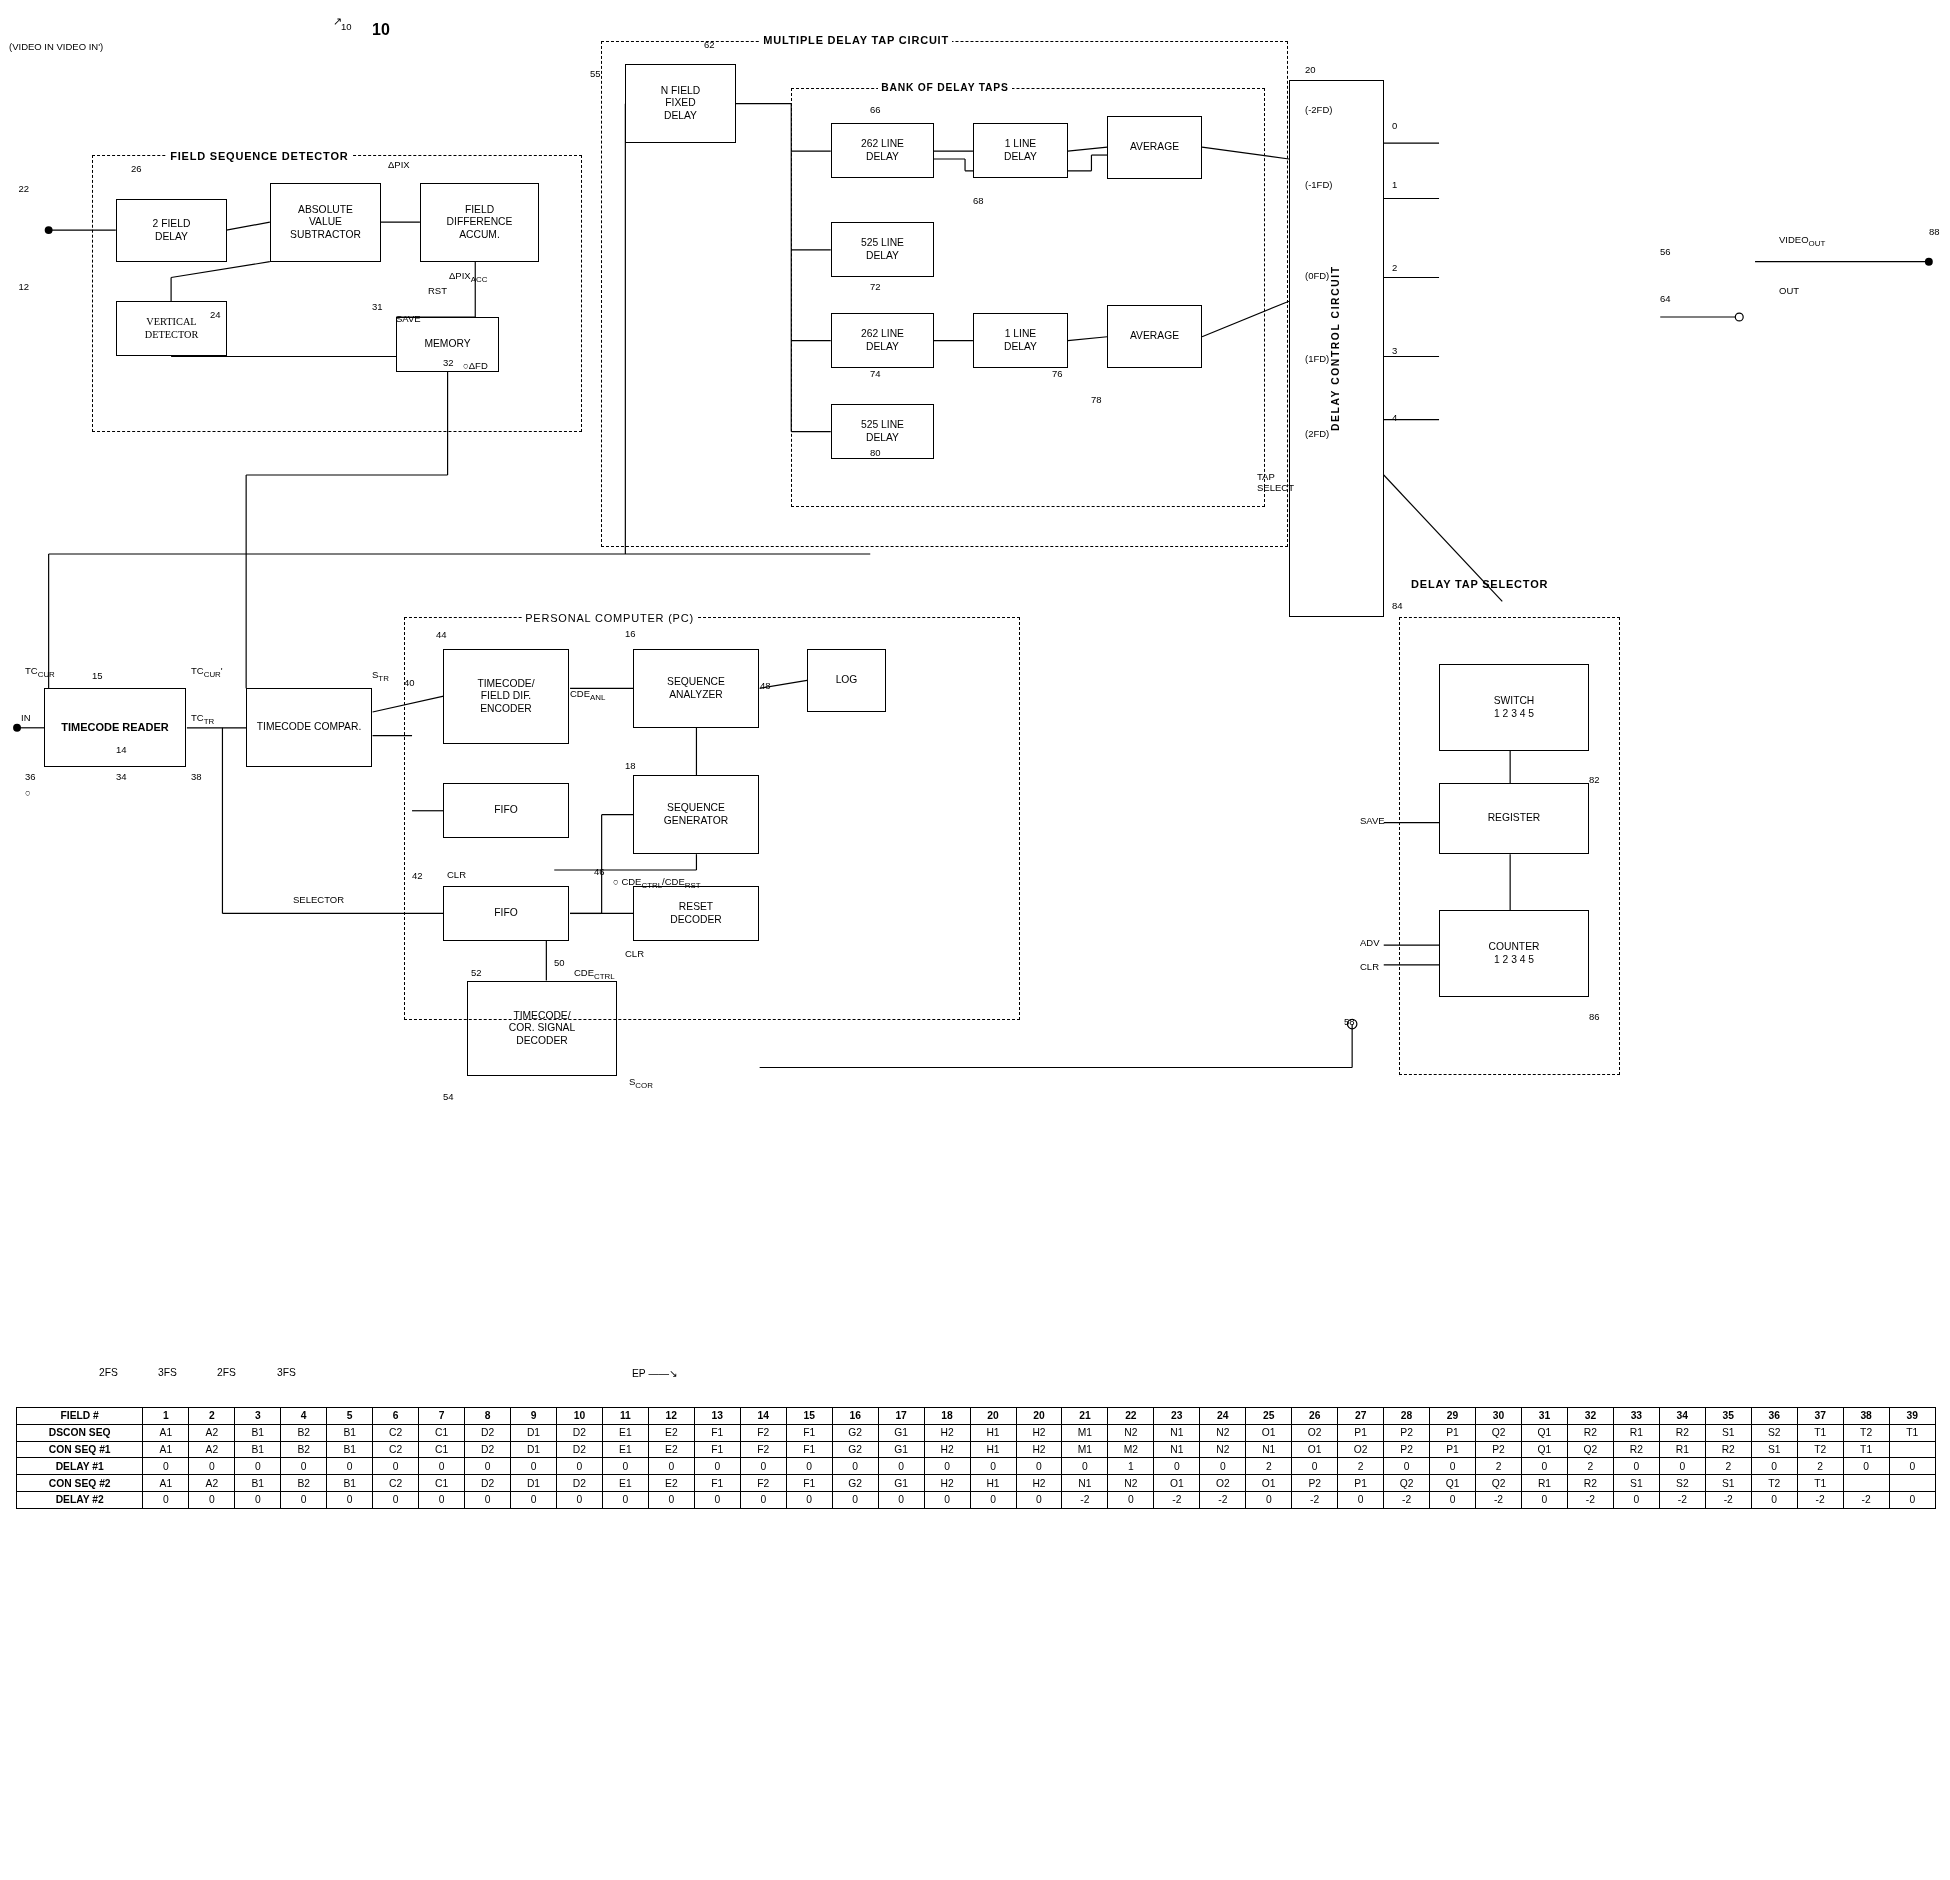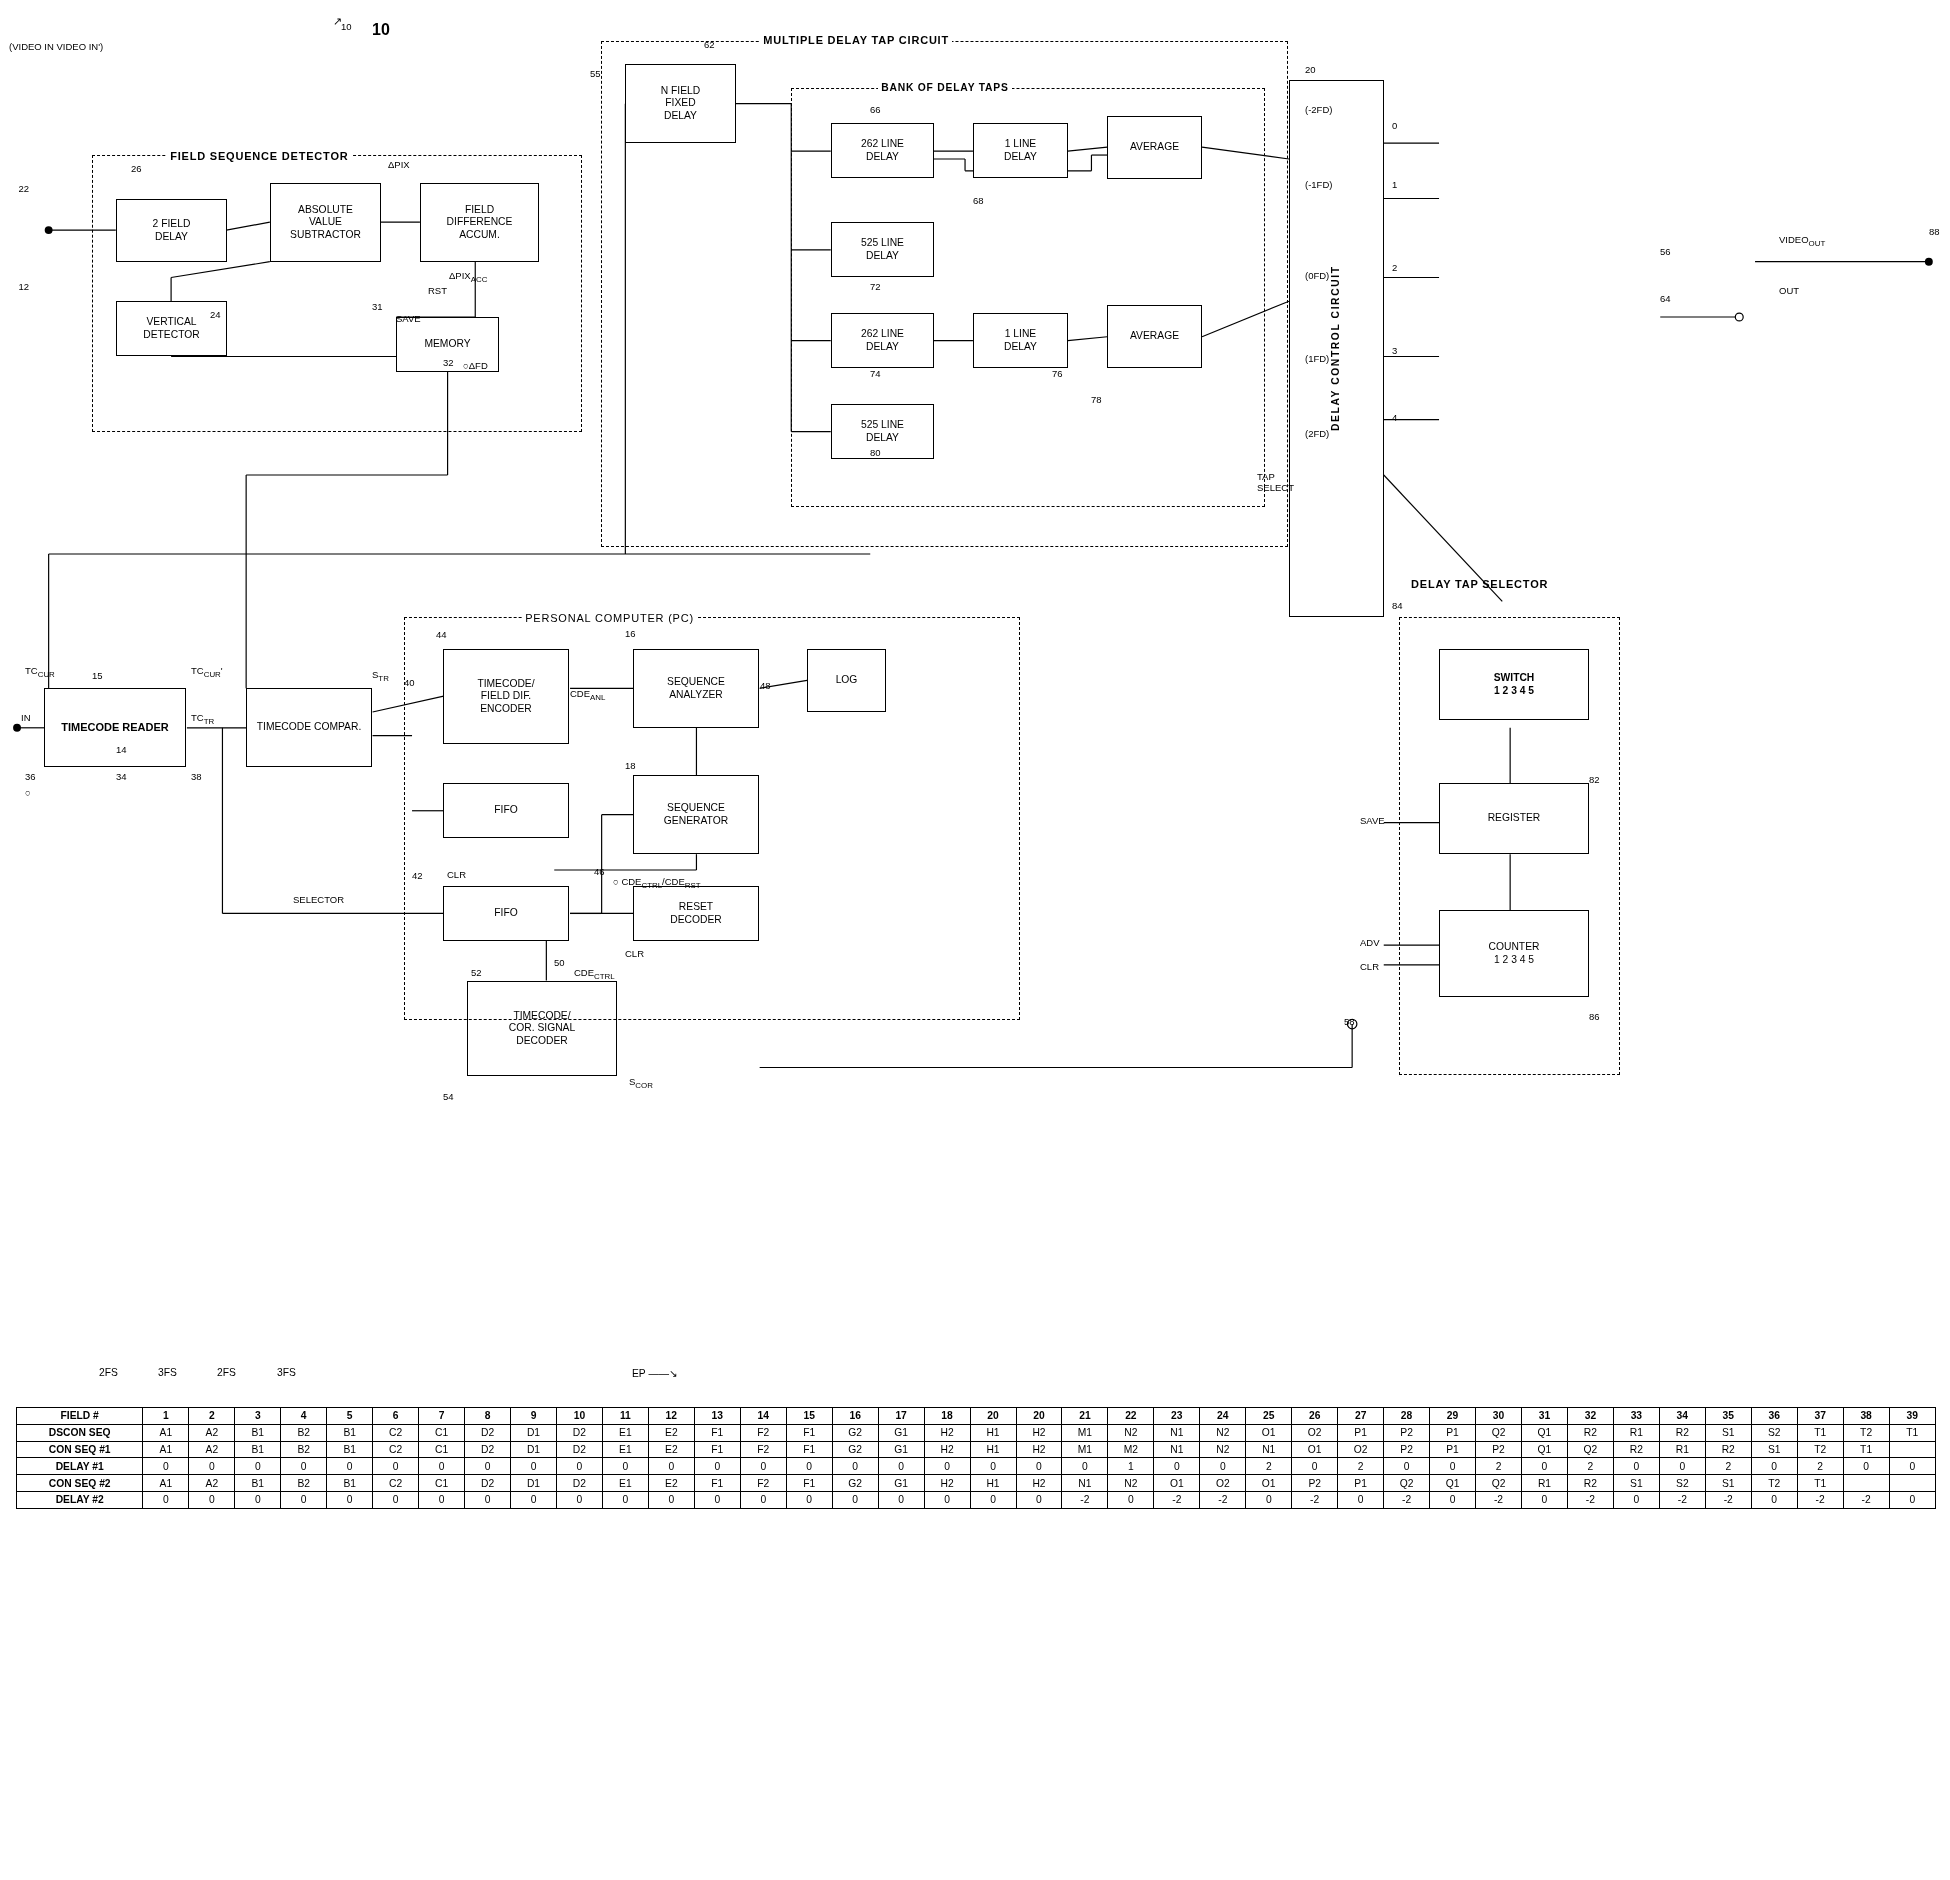--- a/index.html
+++ b/index.html
@@ -276,21 +276,21 @@
   </div>
 
   <div class="block" style="left:419px; top:182px; width:119px; height:79px;">
     <span>FIELD<br>DIFFERENCE<br>ACCUM.</span>
   </div>
 
   <div class="block" style="left:395px; top:316px; width:103px; height:55px;">
     <span>MEMORY</span>
   </div>
 
-  <div class="block" style="left:115px; top:300px; width:111px; height:55px;">
+  <div class="block" style="left:115px; top:300px; width:111px; height:55px;font-family:Liberation Serif, serif;">
     <span>VERTICAL<br>DETECTOR</span>
   </div>
 
   <div class="block" style="left:624px; top:63px; width:111px; height:79px;">
     <span>N FIELD<br>FIXED<br>DELAY</span>
   </div>
 
   <div class="block" style="left:830px; top:122px; width:103px; height:55px;">
     <span>262 LINE<br>DELAY</span>
   </div>
@@ -324,21 +324,21 @@
   </div>
 
   <div class="block" style="left:1288px; top:79px; width:95px; height:537px; writing-mode:vertical-rl; text-orientation:mixed; font-size:10.3px; font-weight:bold; letter-spacing:1.6px; transform: rotate(180deg);">
     <span>DELAY CONTROL CIRCUIT</span>
   </div>
 
   <div class="block-label" style="left:1410px; top:577px; font-size:11px; font-weight:bold; letter-spacing:0.8px;">
     DELAY TAP SELECTOR
   </div>
 
-  <div class="block" style="left:1438px; top:648px; width:150px; height:71px;font-weight:bold;">
+  <div class="block" style="left:1438px; top:663px; width:150px; height:87px;">
     <span>SWITCH<br>1  2  3  4  5</span>
   </div>
 
   <div class="block" style="left:1438px; top:782px; width:150px; height:71px;">
     <span>REGISTER</span>
   </div>
 
   <div class="block" style="left:1438px; top:909px; width:150px; height:87px;">
     <span>COUNTER<br>1  2  3  4  5</span>
   </div>

